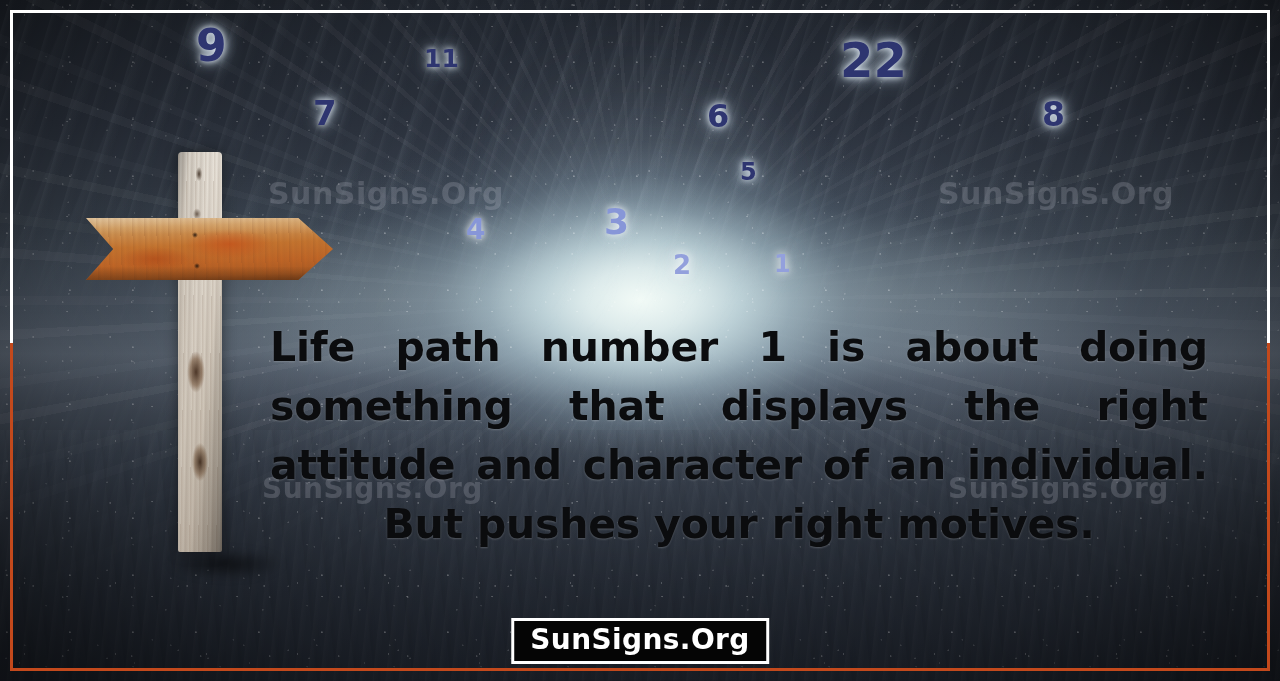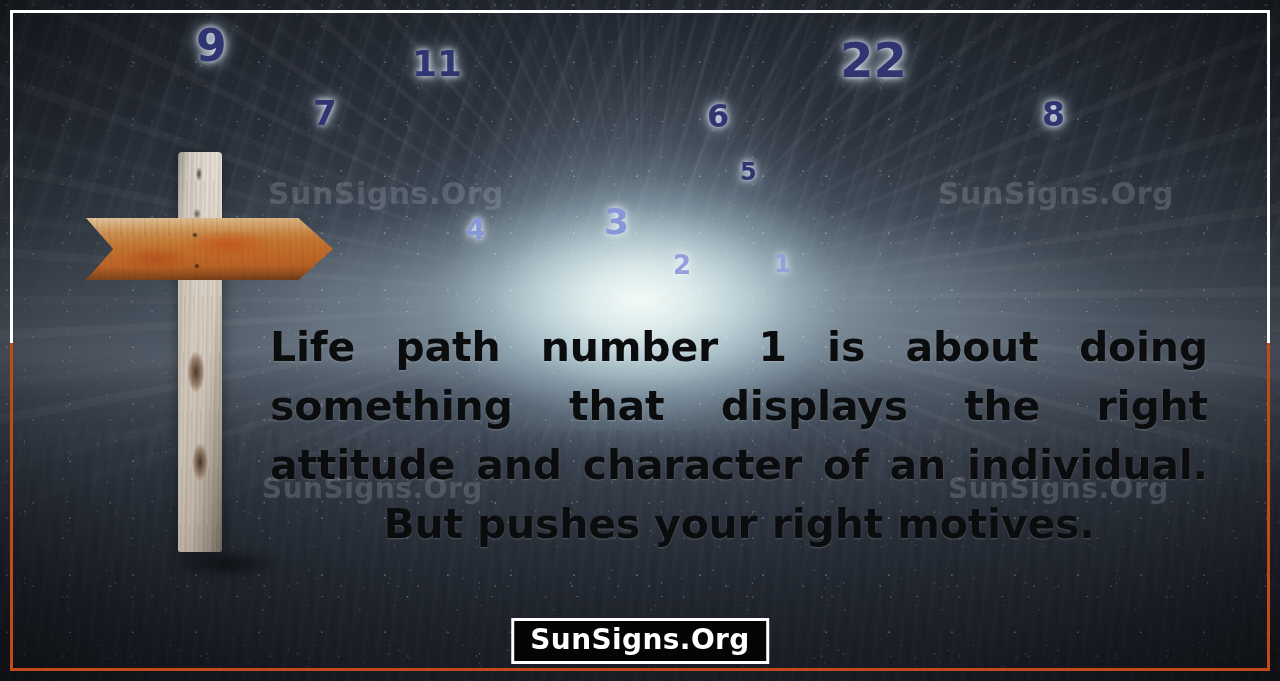--- a/index.html
+++ b/index.html
@@ -314,21 +314,21 @@
   <div class="bg-layer bg-glow2"></div>
   <div class="bg-layer bg-glow"></div>
   <div class="bg-layer bg-streaks"></div>
   <div class="bg-layer bg-road"></div>
   <div class="bg-layer bg-road-tex"></div>
   <div class="bg-layer bg-noise"></div>
   <div class="bg-layer bg-vignette"></div>
 
   <div id="numbers-layer">
       <div class="num" style="left: 196px; top: 24px; font-size: 44px;">9</div>
-      <div class="num" style="left: 412px; top: 46px; font-size: 36px;">11</div>
+      <div class="num" style="left: 424px; top: 46px; font-size: 25px;">11</div>
       <div class="num" style="left: 840px; top: 36px; font-size: 48px;">22</div>
       <div class="num" style="left: 313px; top: 96px; font-size: 34px;">7</div>
       <div class="num" style="left: 707px; top: 100px; font-size: 32px;">6</div>
       <div class="num" style="left: 1042px; top: 98px; font-size: 33px;">8</div>
       <div class="num" style="left: 740px; top: 160px; font-size: 24px;">5</div>
       <div class="num pale" style="left: 466px; top: 216px; font-size: 28px;">4</div>
       <div class="num pale" style="left: 604px; top: 204px; font-size: 36px;">3</div>
       <div class="num palest" style="left: 673px; top: 252px; font-size: 26px;">2</div>
       <div class="num palest" style="left: 774px; top: 252px; font-size: 24px;">1</div>
     </div>

